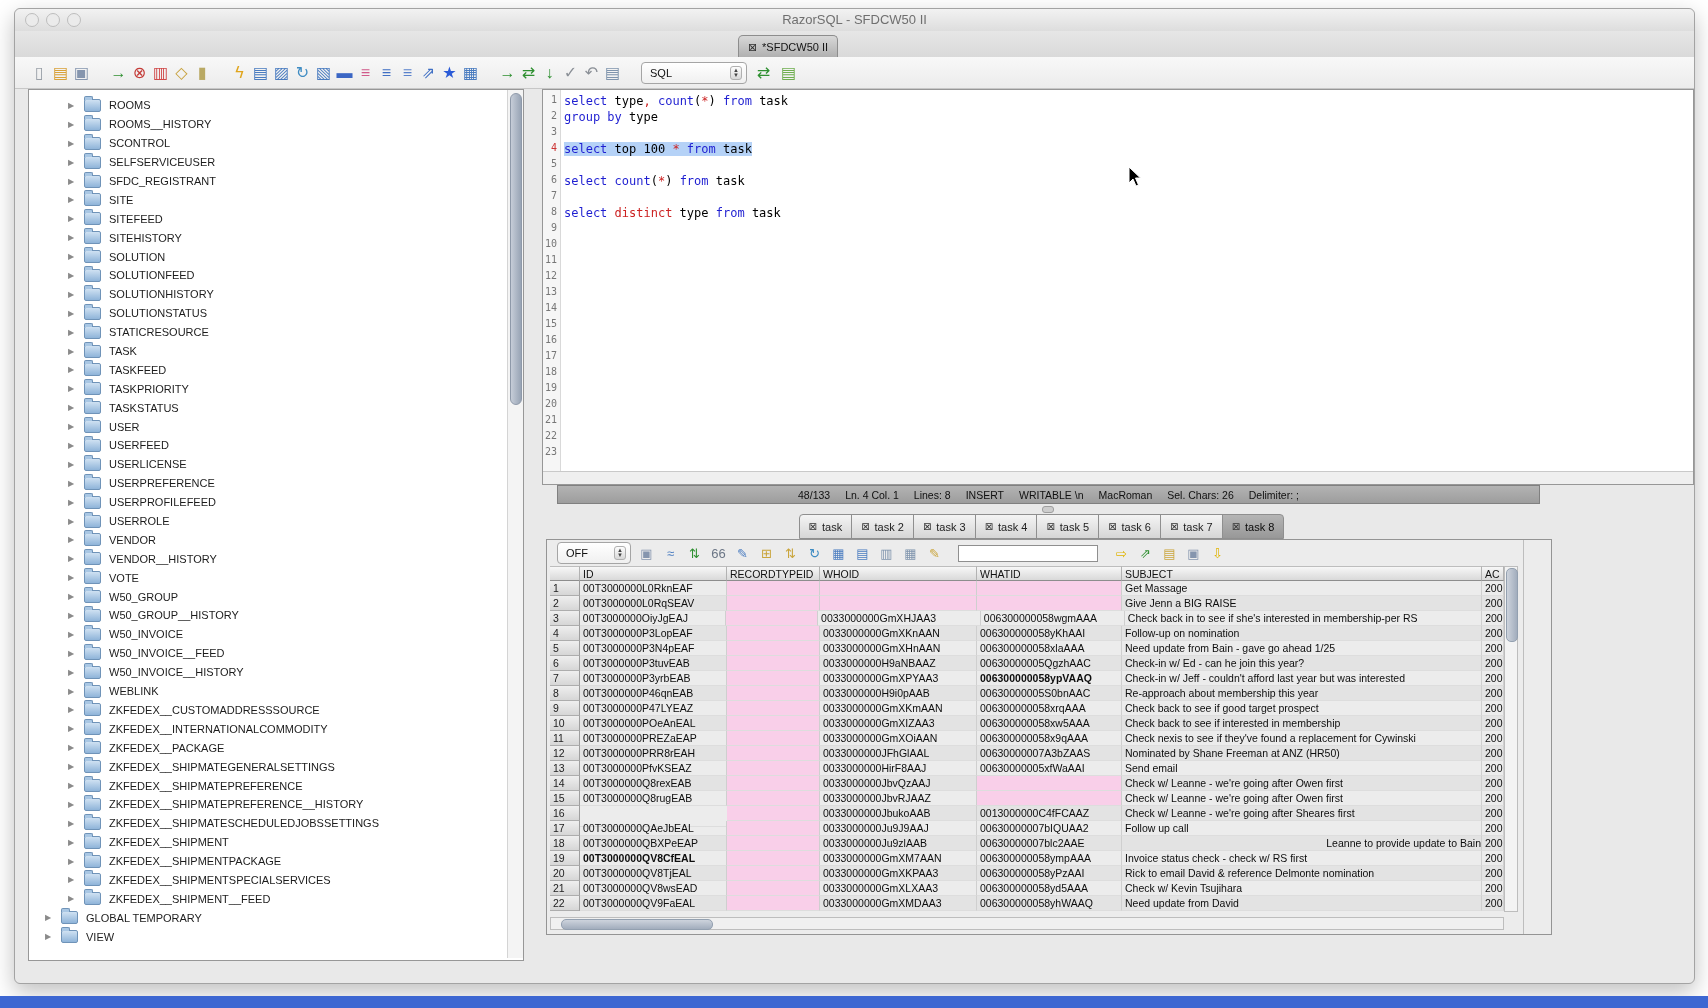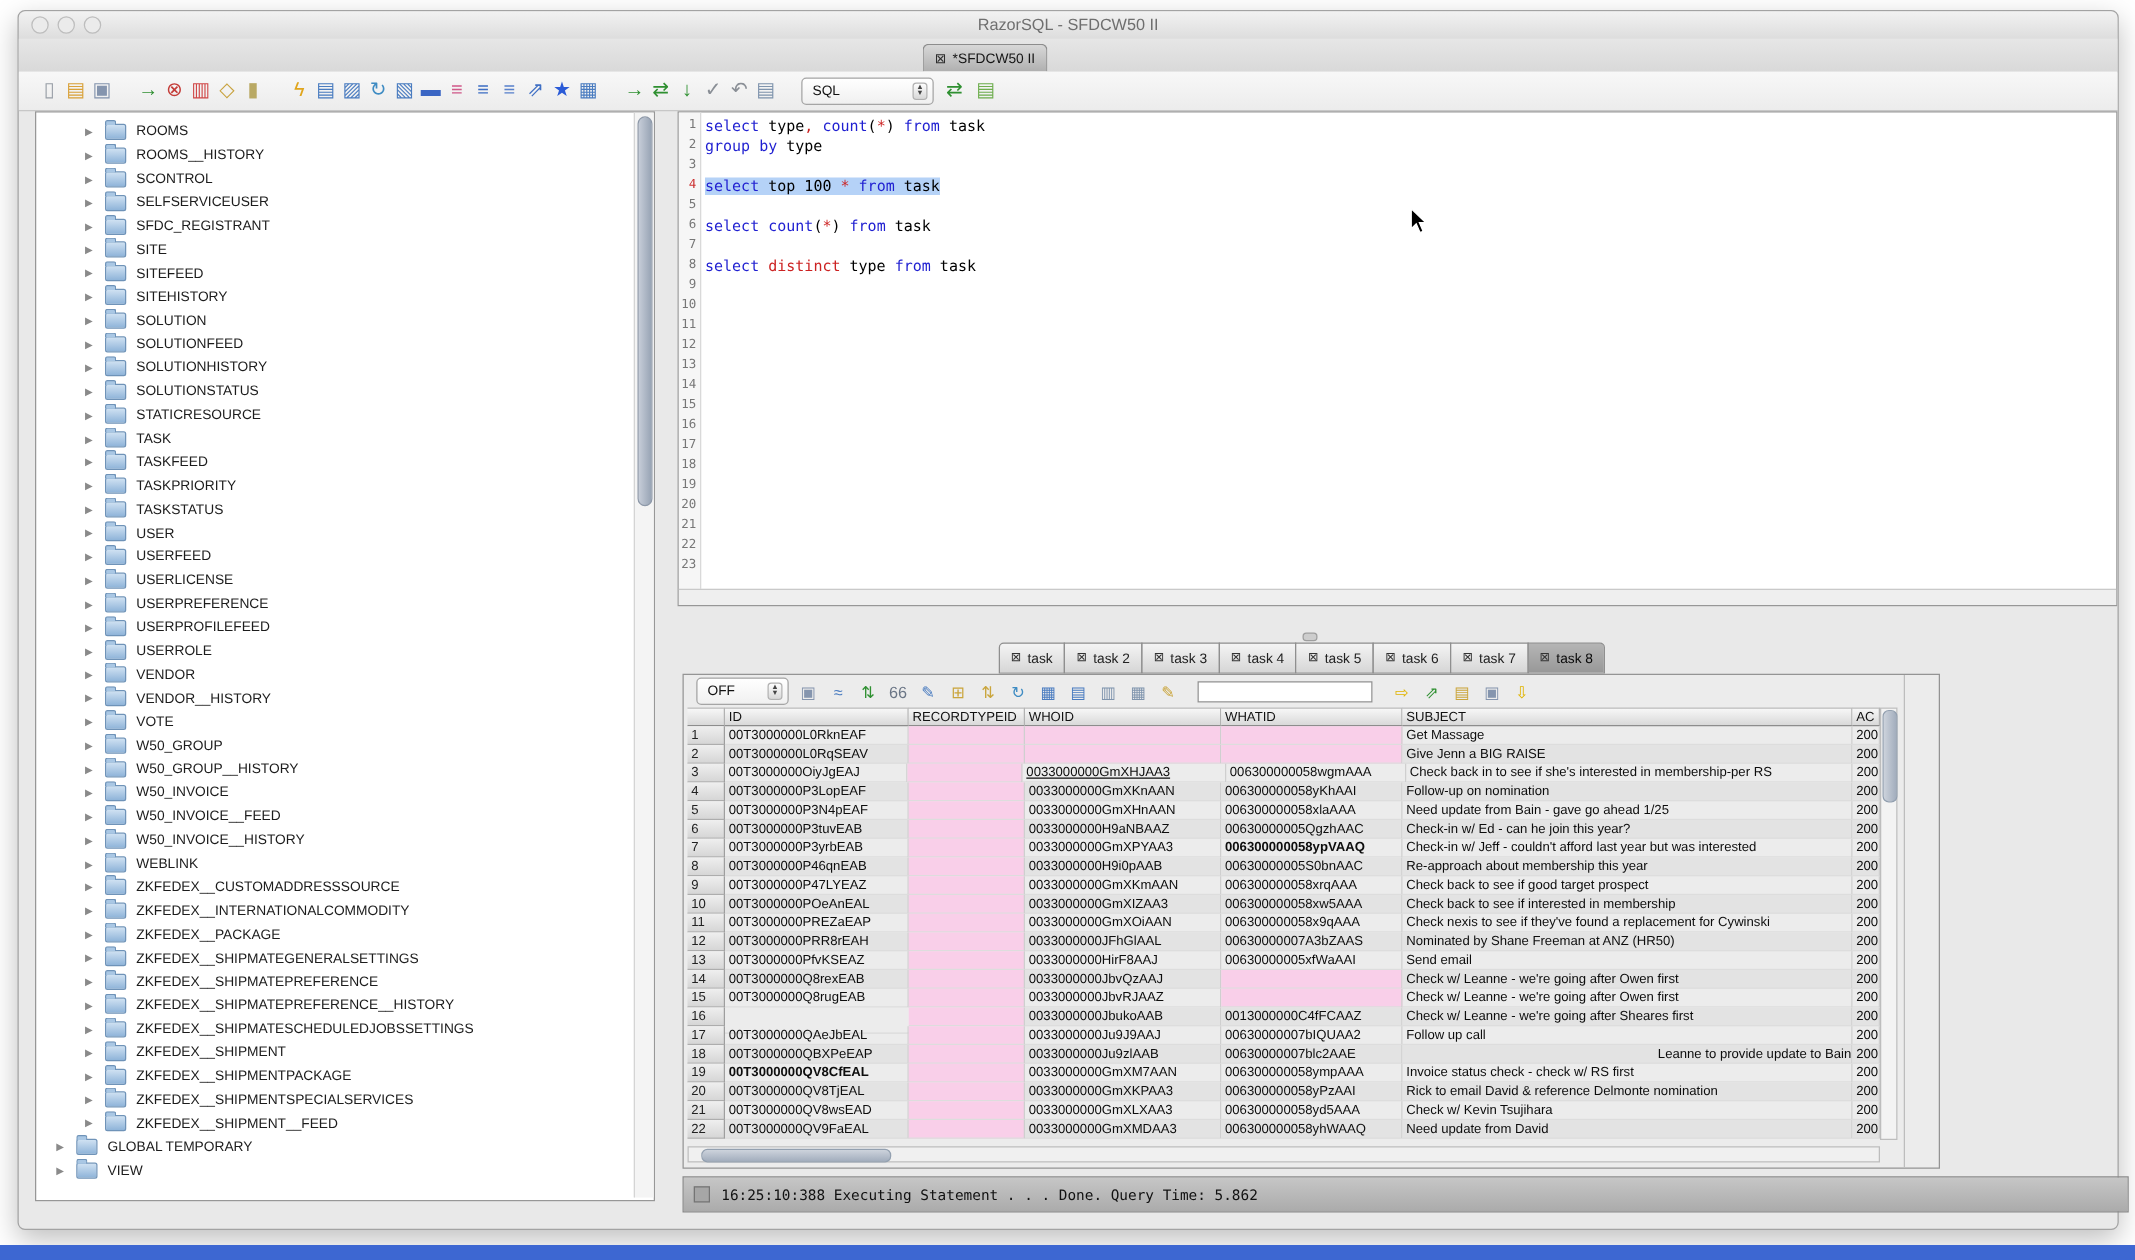--- a/index.html
+++ b/index.html
@@ -415,20 +415,30 @@
         <div class="eline"><span class="lno">18</span><span class="ltxt"></span></div>
         <div class="eline"><span class="lno">19</span><span class="ltxt"></span></div>
         <div class="eline"><span class="lno">20</span><span class="ltxt"></span></div>
         <div class="eline"><span class="lno">21</span><span class="ltxt"></span></div>
         <div class="eline"><span class="lno">22</span><span class="ltxt"></span></div>
         <div class="eline"><span class="lno">23</span><span class="ltxt"></span></div>
       </div>
     <div class="abs" id="ehscroll"></div>
   </div>
 
+  <div class="abs" id="edstatus">
+      <span>48/133</span>
+      <span>Ln. 4 Col. 1</span>
+      <span>Lines: 8</span>
+      <span>INSERT</span>
+      <span>WRITABLE \n</span>
+      <span>MacRoman</span>
+      <span>Sel. Chars: 26</span>
+      <span>Delimiter: ;</span>
+    </div>
   <div class="abs" id="divhandle"></div>
 
   <div class="abs" id="rtabs">
       <div class="rtab">
         <span class="x">⊠</span>
         <span>task</span>
       </div>
       <div class="rtab">
         <span class="x">⊠</span>
         <span>task 2</span>
@@ -517,21 +527,21 @@
           <div class="dcell empty" style="width: 93px;"></div>
           <div class="dcell empty" style="width: 157px;"></div>
           <div class="dcell empty" style="width: 145px;"></div>
           <div class="dcell" style="width: 360px;">Give Jenn a BIG RAISE</div>
           <div class="dcell" style="width: 22px;">200</div>
         </div>
         <div class="drow">
           <div class="dcell rn" style="width: 30px;">3</div>
           <div class="dcell" style="width: 147px;">00T3000000OiyJgEAJ</div>
           <div class="dcell empty" style="width: 93px;"></div>
-          <div class="dcell" style="width: 164px; text-decoration: underline;">0033000000GmXHJAA3</div>
+          <div class="dcell" style="width: 164px;">0033000000GmXHJAA3</div>
           <div class="dcell" style="width: 145px;">006300000058wgmAAA</div>
           <div class="dcell" style="width: 360px;">Check back in to see if she's interested in membership-per RS</div>
           <div class="dcell" style="width: 22px;">200</div>
         </div>
         <div class="drow alt">
           <div class="dcell rn" style="width: 30px;">4</div>
           <div class="dcell" style="width: 147px;">00T3000000P3LopEAF</div>
           <div class="dcell empty" style="width: 93px;"></div>
           <div class="dcell" style="width: 157px;">0033000000GmXKnAAN</div>
           <div class="dcell" style="width: 145px;">006300000058yKhAAI</div>
@@ -703,23 +713,19 @@
       </div>
     <div class="abs" id="vscroll">
         <div class="abs" id="vthumb"></div>
       </div>
     <div class="abs" id="hscroll">
         <div class="abs" id="hthumb"></div>
       </div>
     <div class="abs" id="rightline"></div>
   </div>
 
-  <div class="abs" id="botbar">
-    <span class="sq"></span>
-    <span id="bottext">16:25:10:388 Executing Statement . . . Done. Query Time: 5.862</span>
-  </div>
 </div>
 
 <svg class="abs" id="cursor" width="16" height="22" viewBox="0 0 16 22">
   <polygon points="1,1 1,17 5,13 8,20 10.5,19 7.5,12 12.5,12" fill="#000" stroke="#fff" stroke-width="1"></polygon>
 </svg>
 
 <div class="abs" id="bluestrip"></div>
 
 </body></html>

